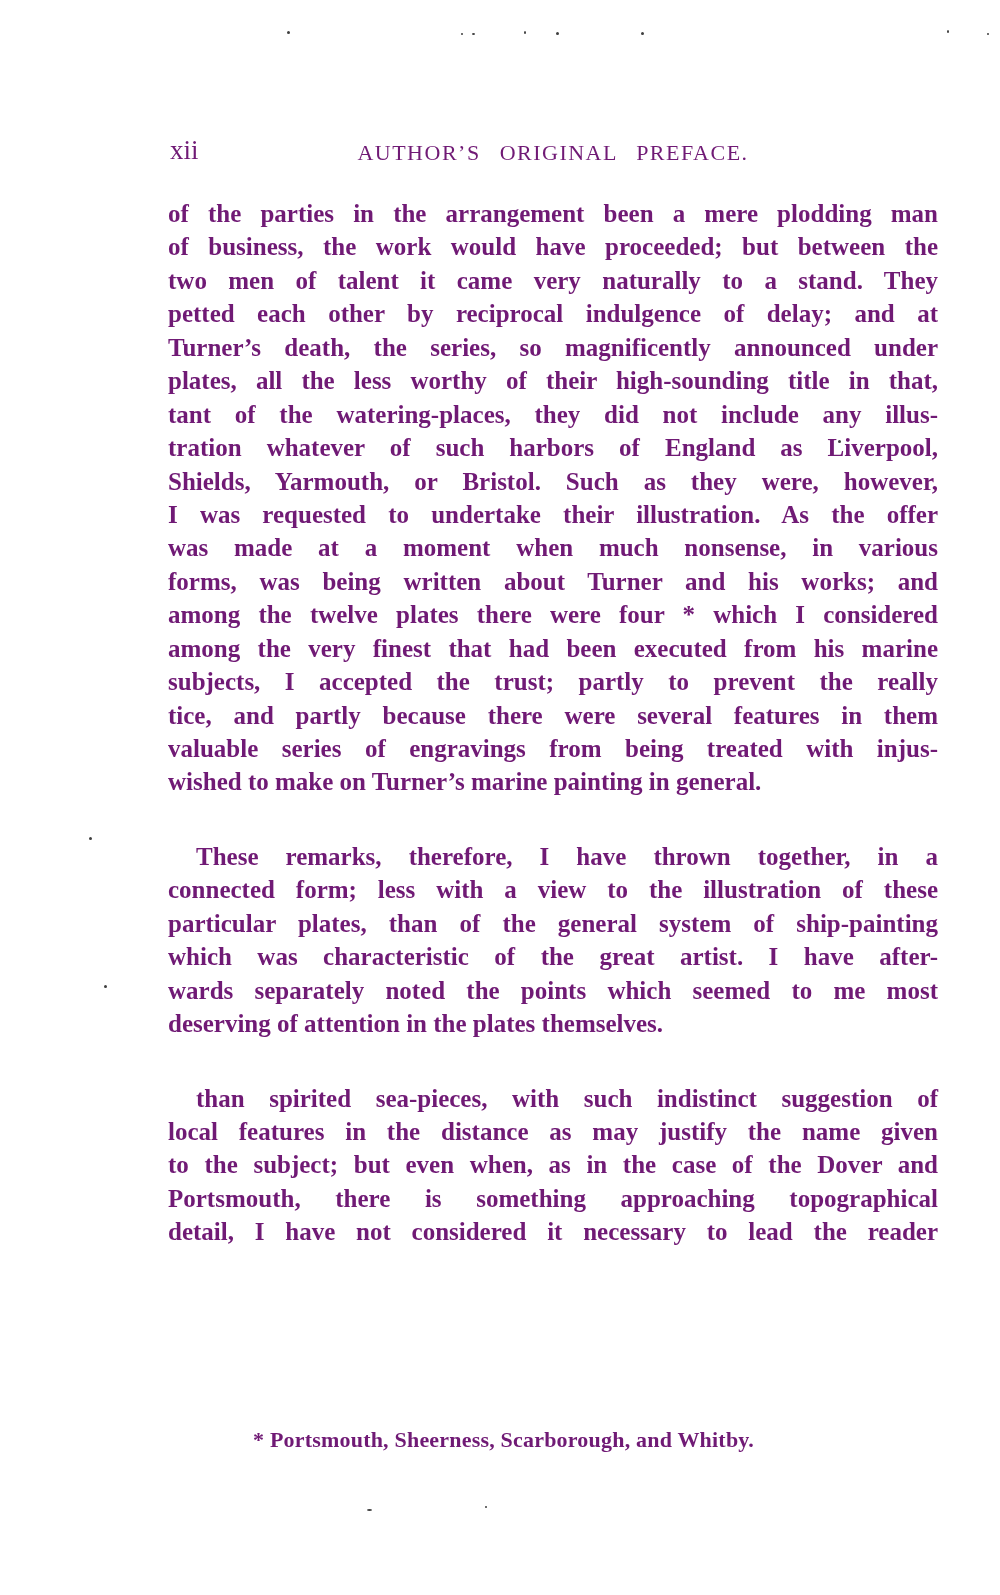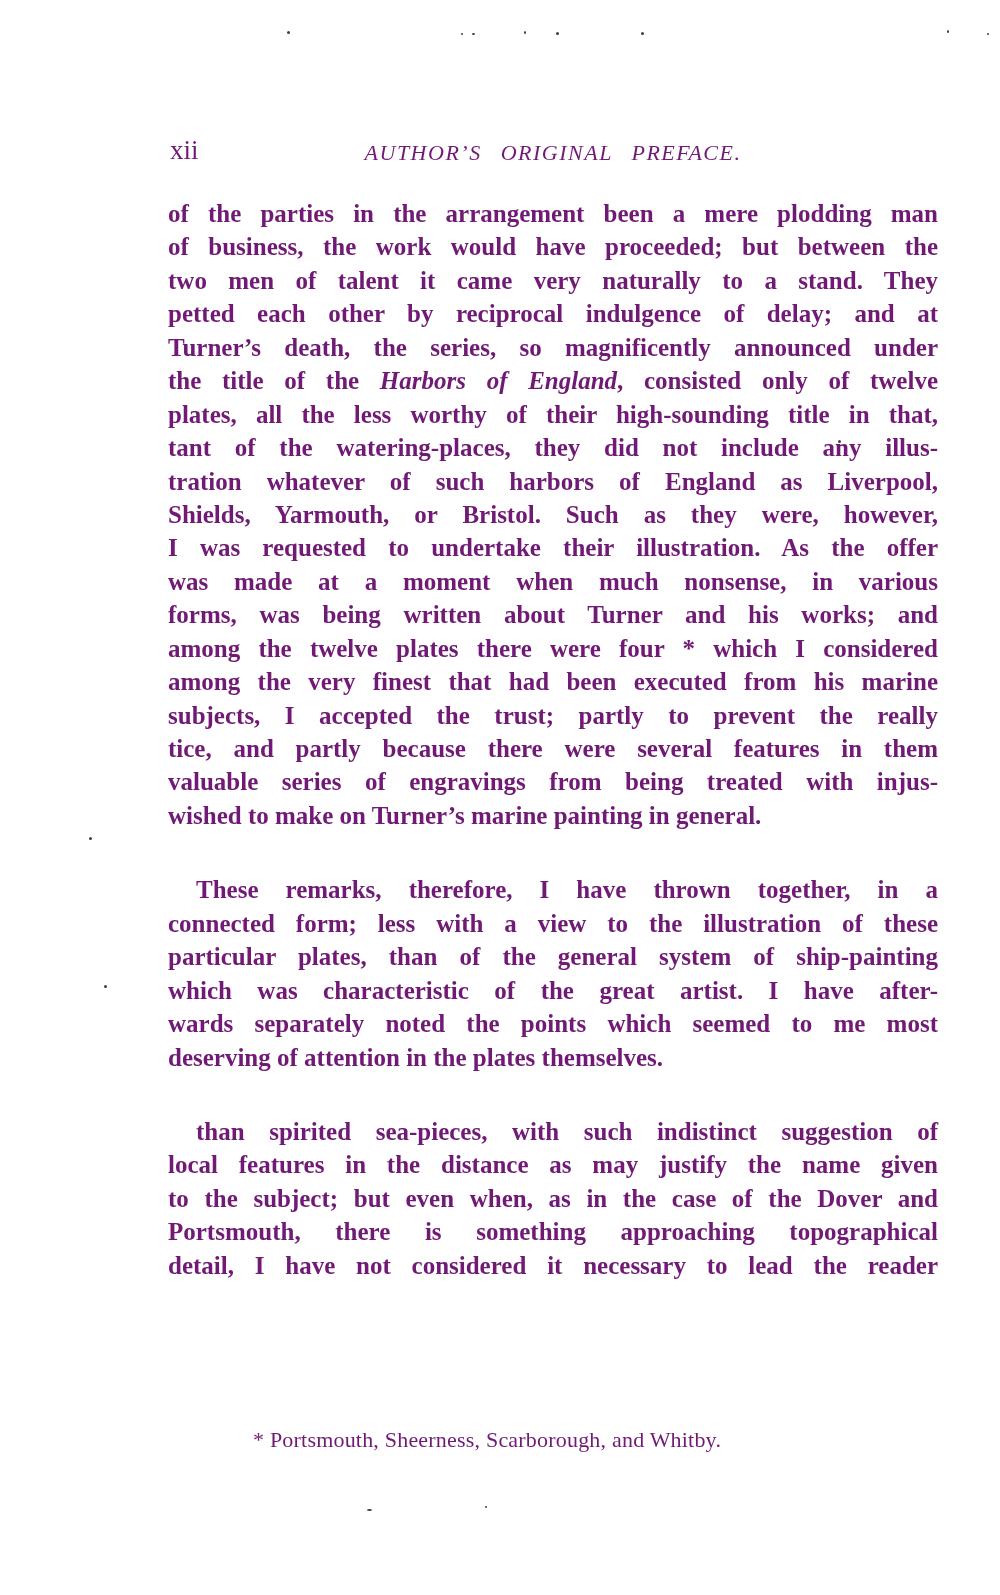--- a/index.html
+++ b/index.html
@@ -34,21 +34,20 @@
   .head-title {
     position: absolute;
     left: 50%;
     top: 4px;
     transform: translateX(-50%);
     font-size: 22px;
     line-height: 28px;
     letter-spacing: 1.5px;
     word-spacing: 12px;
     white-space: nowrap;
-    font-style: italic;
   }
   .text-block {
     position: absolute;
     top: 169px;
     left: 168px;
     width: 770px;
     font-size: 25px;
     font-weight: bold;
   }
   .para { margin: 0; }
@@ -63,21 +62,21 @@
     text-align-last: left;
   }
   .para.indent .line:first-child {
     text-indent: 28px;
   }
   .footnote {
     position: absolute;
     left: 253px;
     top: 1399px;
     font-size: 22px;
-    font-weight: normal;
+    font-weight: bold;
     letter-spacing: 0.2px;
     white-space: nowrap;
   }
   .speckle {
     position: absolute;
     background: #1c1c1c;
     border-radius: 50%;
     opacity: 0.85;
   }
 </style>
@@ -91,21 +90,20 @@
     <span class="head-title">AUTHOR’S ORIGINAL PREFACE.</span>
   </div>
 
   <div class="text-block" id="text-block">
       <div class="para">
         <div class="line">of the parties in the arrangement been a mere plodding man</div>
         <div class="line">of business, the work would have proceeded; but between the</div>
         <div class="line">two men of talent it came very naturally to a stand.  They</div>
         <div class="line">petted each other by reciprocal indulgence of delay; and at</div>
         <div class="line">Turner’s death, the series, so magnificently announced under</div>
-        <div class="line">the title of the <i>Harbors of England</i>, consisted only of twelve</div>
         <div class="line">plates, all the less worthy of their high-sounding title in that,</div>
         <div class="line">tant of the watering-places, they did not include any illus-</div>
         <div class="line">tration whatever of such harbors of England as Liverpool,</div>
         <div class="line">Shields, Yarmouth, or Bristol.  Such as they were, however,</div>
         <div class="line">I was requested to undertake their illustration.  As the offer</div>
         <div class="line">was made at a moment when much nonsense, in various</div>
         <div class="line">forms, was being written about Turner and his works; and</div>
         <div class="line">among the twelve plates there were four * which I considered</div>
         <div class="line">among the very finest that had been executed from his marine</div>
         <div class="line">subjects, I accepted the trust; partly to prevent the really</div>

